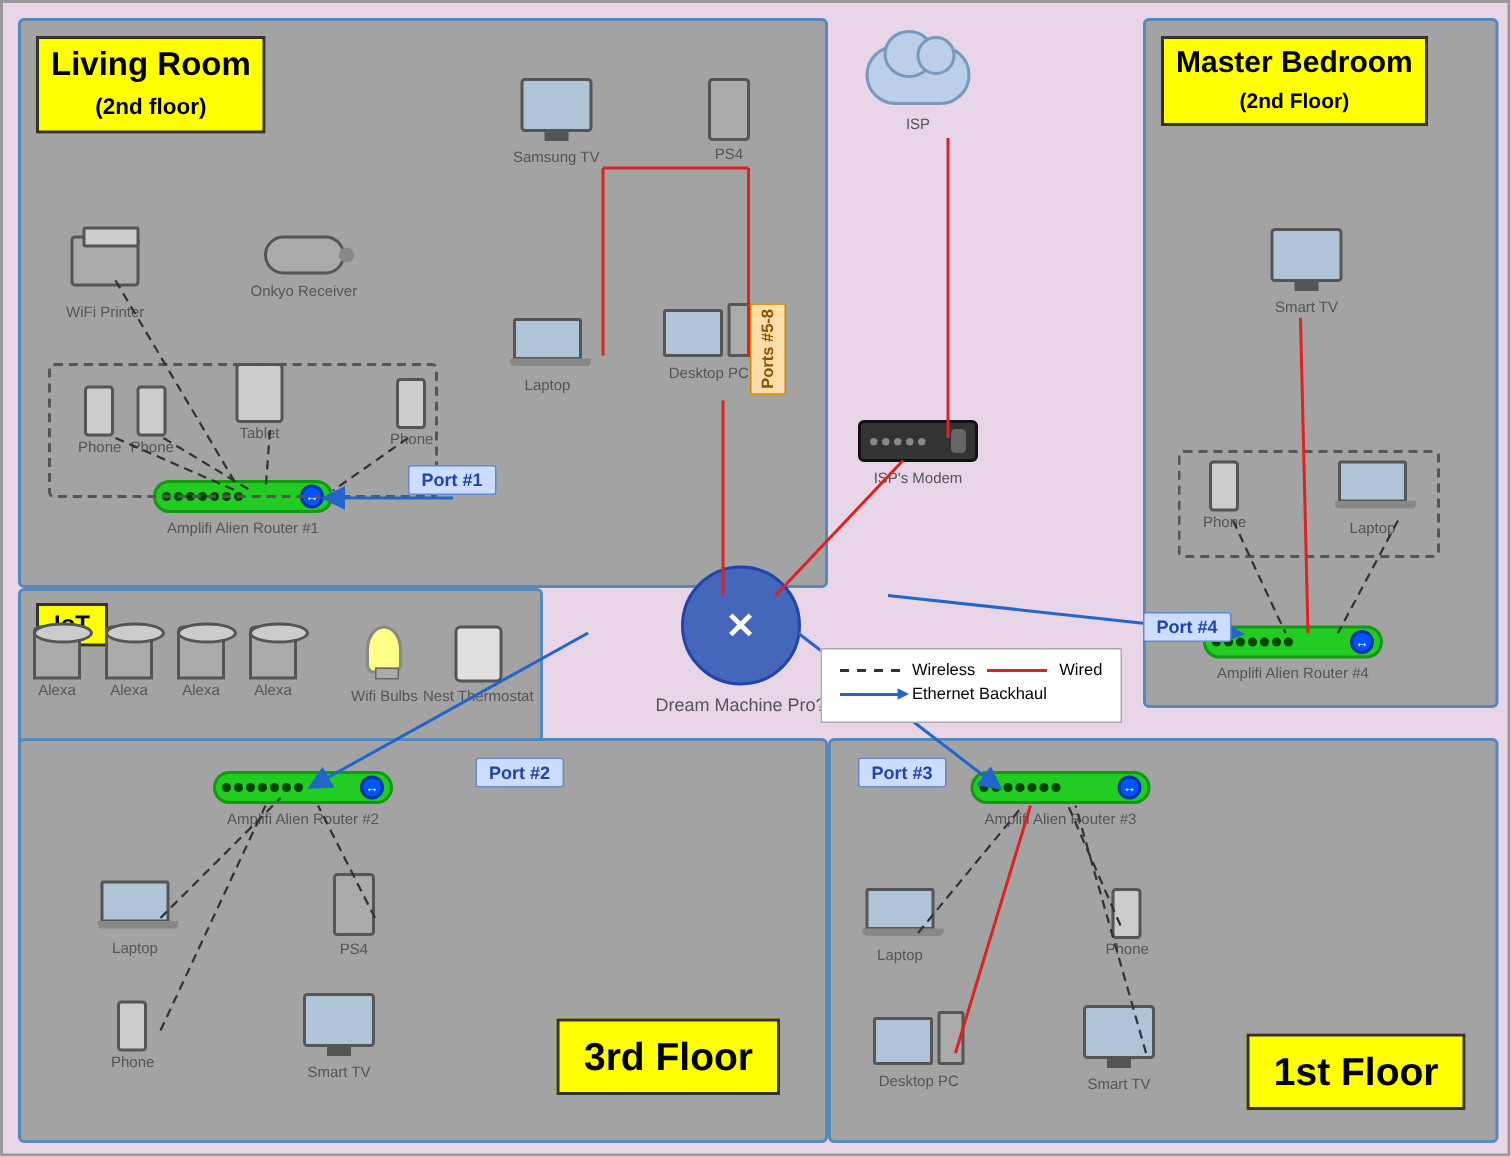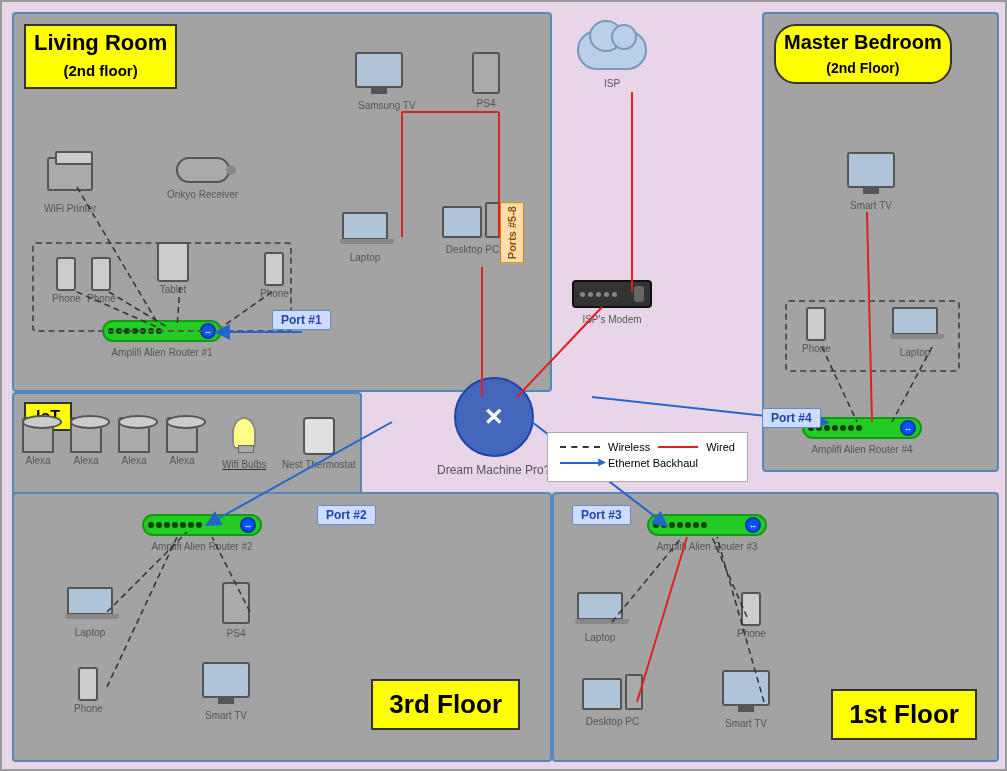--- a/index.html
+++ b/index.html
@@ -422,21 +422,21 @@
 <div class="main-container">
 
   <div class="room living-room">
     <div class="room-label" style="top:10px;left:10px;font-size:22px;">
       <span>Living Room</span><br>
       <span style="font-size:15px;">(2nd floor)</span>
     </div>
   </div>
 
   <div class="room master-bedroom">
-    <div class="room-label" style="top:10px;left:10px;font-size:20px;border-radius:22px;">
+    <div class="room-label" style="top:10px;left:10px;font-size:20px;">
       <span>Master Bedroom</span><br>
       <span style="font-size:14px;">(2nd Floor)</span>
     </div>
   </div>
 
   <div class="room iot-room">
     <div class="room-label" style="top:8px;left:10px;font-size:16px;padding:3px 10px;">
       <span>IoT</span>
     </div>
   </div>
@@ -520,21 +520,21 @@
     <div class="label-small" style="margin-top:6px;">ISP</div>
   </div>
 
   <div class="device" style="position:absolute;top:375px;left:435px;">
     <div class="icon-dream-machine device-icon"></div>
     <div class="label-small" style="margin-top:4px;font-size:12px;">Dream Machine Pro?</div>
   </div>
 
   <div class="device" style="position:absolute;top:50px;left:340px;">
     <div class="icon-monitor device-icon"></div>
-    <div class="label-small" style="margin-top:10px;margin-left:16px;">Samsung TV</div>
+    <div class="label-small" style="margin-top:10px;">Samsung TV</div>
   </div>
 
   <div class="device" style="position:absolute;top:50px;left:470px;">
     <div style="width:28px;height:42px;background:#aaa;border:2px solid #555;border-radius:3px;" class="device-icon"></div>
     <div class="label-small" style="margin-top:2px;">PS4</div>
   </div>
 
   <div class="device" style="position:absolute;top:210px;left:340px;">
     <div class="icon-laptop device-icon"></div>
     <div class="label-small" style="margin-top:10px;">Laptop</div>
@@ -610,21 +610,21 @@
   </div>
   <div class="device" style="position:absolute;top:415px;left:116px;">
     <div class="icon-cylinder device-icon"></div>
     <div class="label-small">Alexa</div>
   </div>
   <div class="device" style="position:absolute;top:415px;left:164px;">
     <div class="icon-cylinder device-icon"></div>
     <div class="label-small">Alexa</div>
   </div>
 
-  <div class="device" style="position:absolute;top:415px;left:220px;text-decoration:underline;">
+  <div class="device" style="position:absolute;top:415px;left:232px;">
     <div class="icon-bulb device-icon"></div>
     <div class="label-small" style="margin-top:8px;">Wifi Bulbs</div>
   </div>
 
   <div class="device" style="position:absolute;top:415px;left:280px;">
     <div class="icon-thermostat device-icon"></div>
     <div class="label-small" style="margin-top:2px;">Nest Thermostat</div>
   </div>
 
   <div class="device" style="position:absolute;top:150px;left:845px;">

